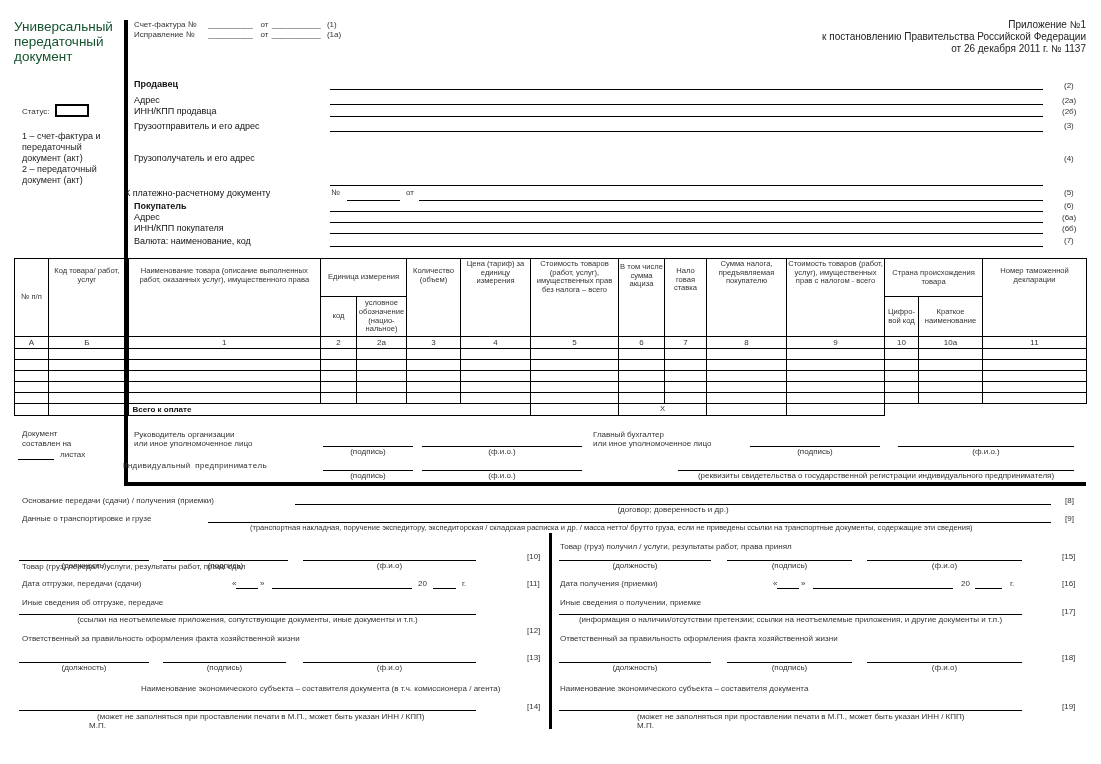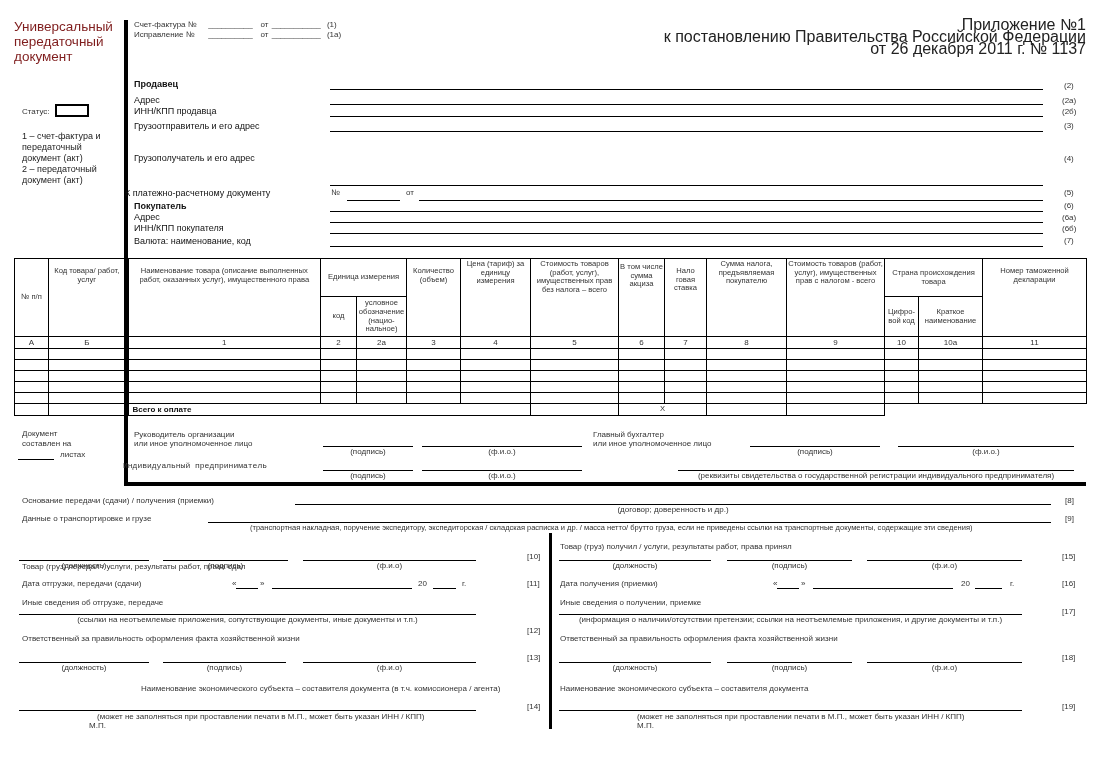--- a/index.html
+++ b/index.html
@@ -22,21 +22,21 @@
   #goods tr.hdr2 td { height: 40px; }
   #goods tr.idx td { height: 12px; font-size: 8px; }
   #goods tr.row td { height: 11px; }
   #goods tr.total td { height: 12px; }
   #goods td.thickL { border-left: 4px solid #000; }
   #goods td.totlabel { text-align: left; font-weight: bold; color: #111; font-size: 8px; padding-left: 4px; }
 </style>
 </head>
 <body>
 
-<div class="abs" style="left:14px;top:19px;font-size:13.5px;line-height:15px;color:#7f1d1d;">
+<div class="abs" style="left:14px;top:19px;font-size:13.5px;line-height:15px;color:#14532d;">
   <div>Универсальный</div>
   <div>передаточный</div>
   <div>документ</div>
 </div>
 
 <div class="abs t8" style="left:22px;top:107px;">Статус:</div>
 <div class="abs" style="left:55px;top:104px;width:34px;height:13px;border:2px solid #000;font-size:8px;text-align:center;line-height:9px;"></div>
 
 <div class="abs" style="left:22px;top:131px;font-size:9px;line-height:11px;color:#222;">
   <div>1 – счет-фактура и</div>
@@ -56,21 +56,21 @@
   <span>(1)</span>
 </div>
 <div class="abs t8" style="left:134px;top:30px;">
   <span style="display:inline-block;width:72px;">Исправление №</span>
   <span style="display:inline-block;width:50px;">__________</span>
   <span style="display:inline-block;width:9px;">от</span>
   <span style="display:inline-block;width:53px;">___________</span>
   <span>(1а)</span>
 </div>
 
-<div class="abs right" style="right:15px;top:19px;font-size:16px;line-height:12px;color:#222;">
+<div class="abs right" style="right:15px;top:19px;font-size:10px;line-height:12px;color:#222;">
   <div>Приложение №1</div>
   <div>к постановлению Правительства Российской Федерации</div>
   <div>от 26 декабря 2011 г. № 1137</div>
 </div>
 
 <div class="abs t9 b" style="left:134px;top:79px;">Продавец</div>
 <div class="hl" style="left:330px;top:89px;width:713px;"></div>
 <div class="abs t8" style="left:1064px;top:81px;">(2)</div>
 
 <div class="abs t9" style="left:134px;top:95px;">Адрес</div>

